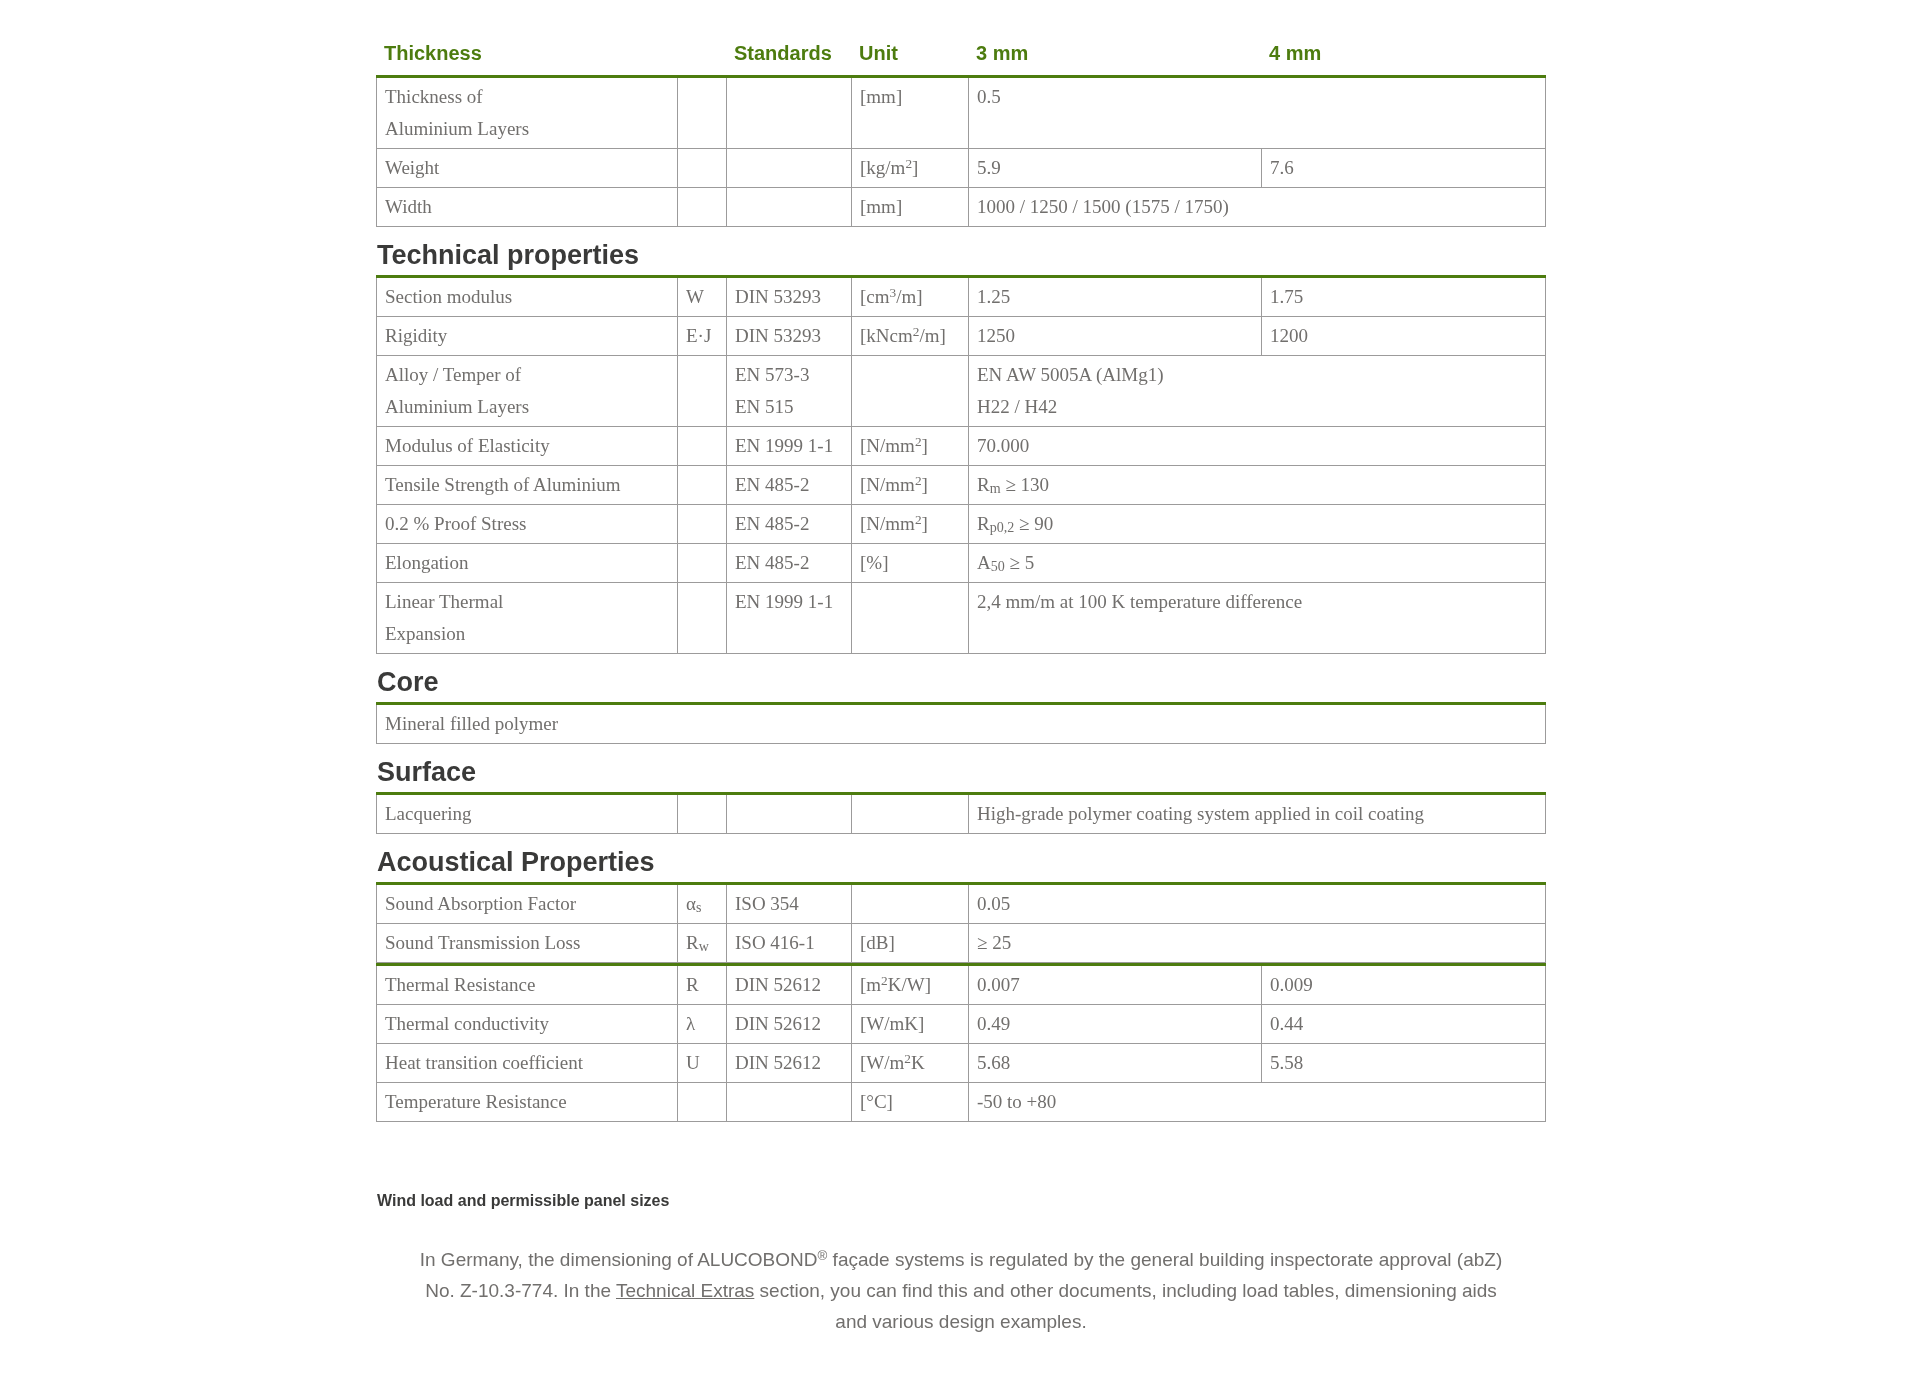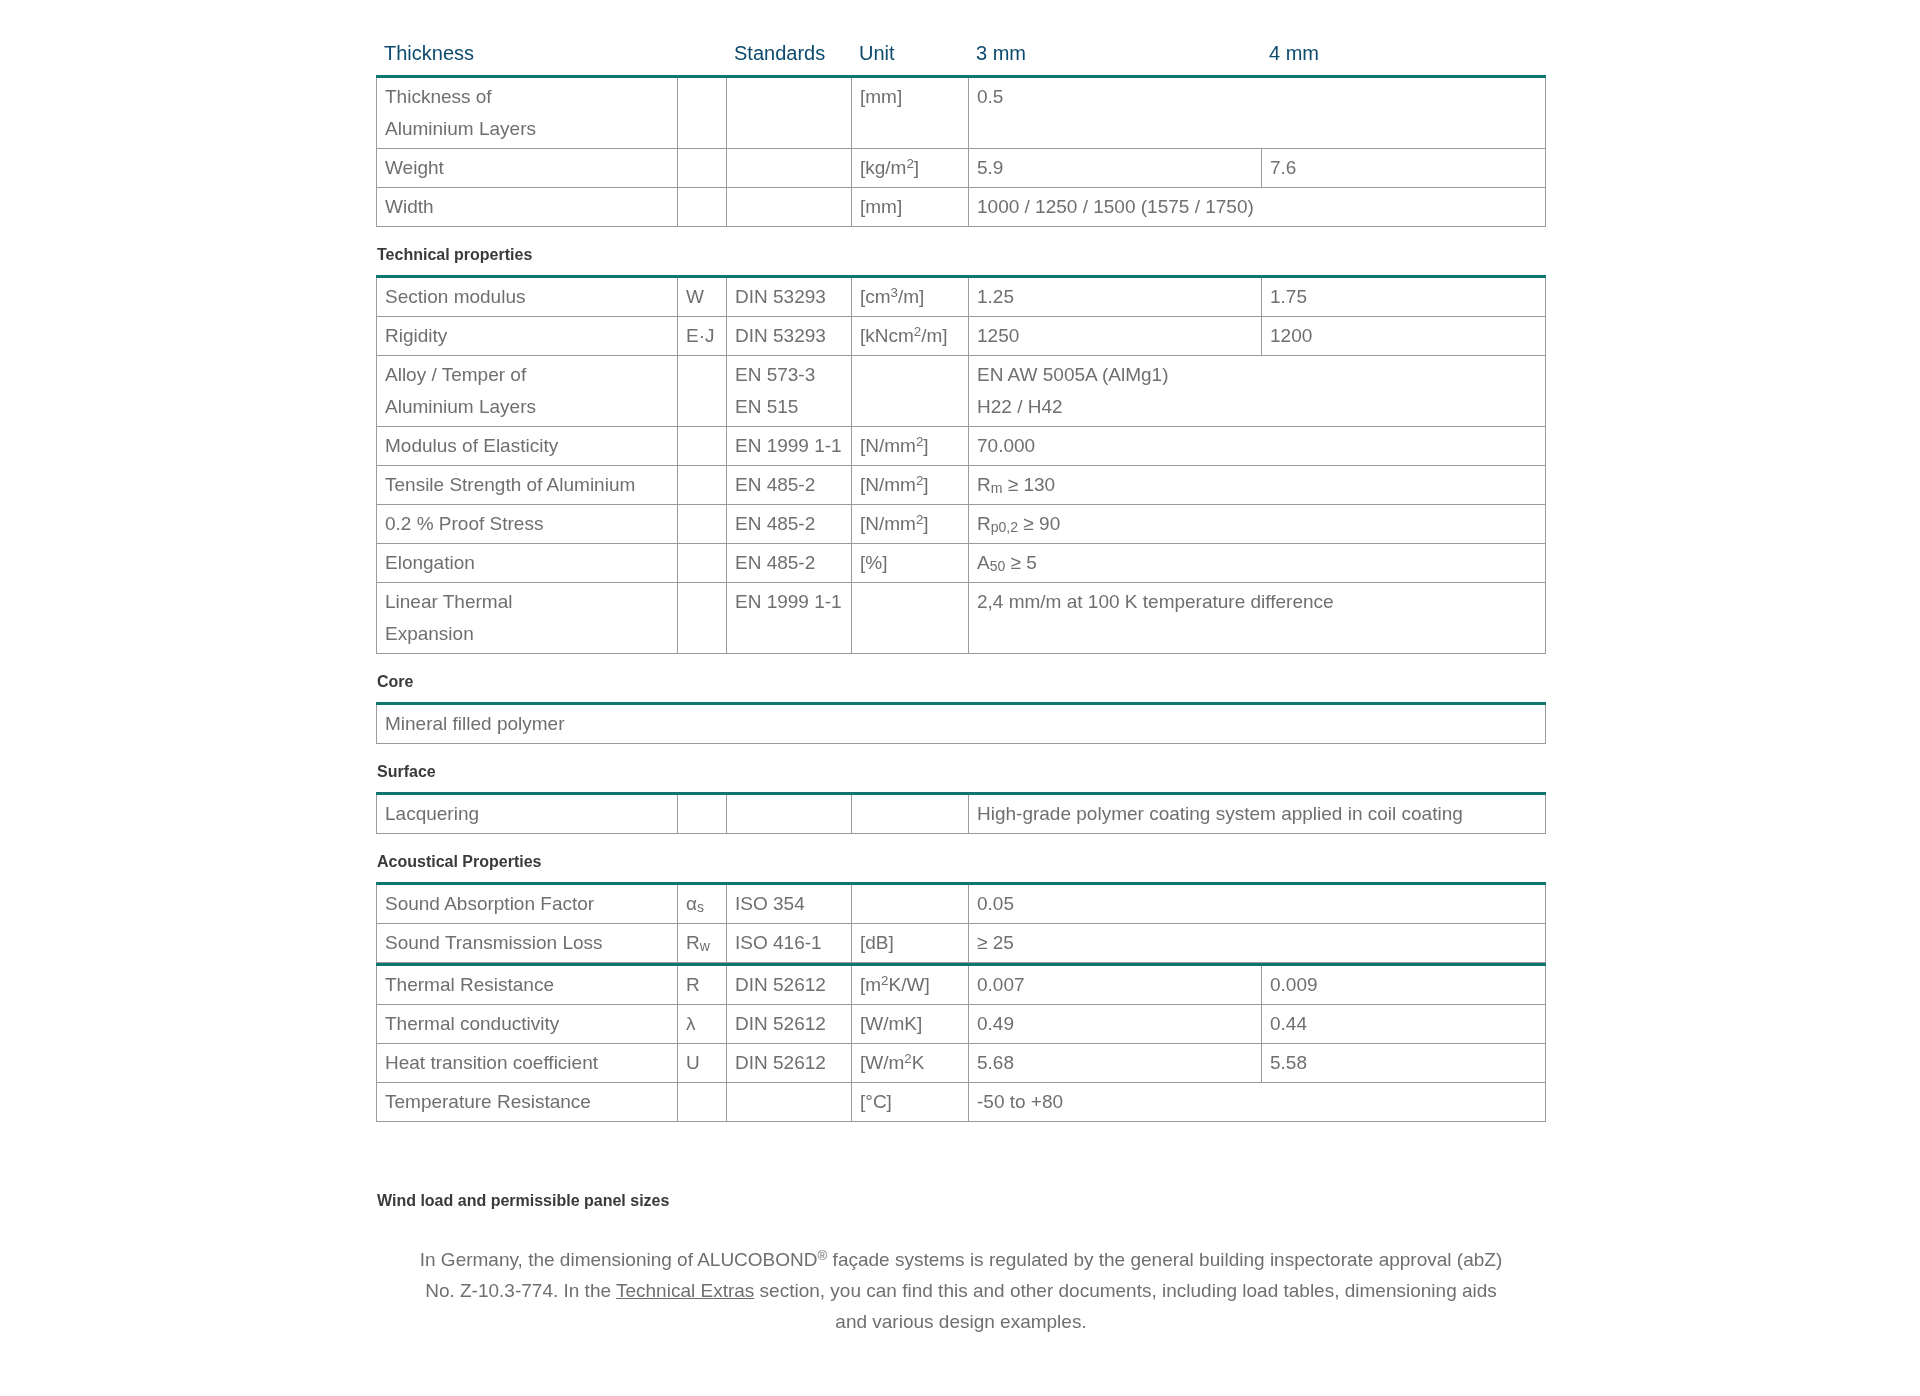--- a/index.html
+++ b/index.html
@@ -34,36 +34,37 @@
   .c6 { width: 284px; }
   table.spec.body td {
     border: 1px solid #9c9b9b;
     vertical-align: top;
     padding: 3px 8px 3px 8px;
     line-height: 32px;
     overflow: hidden;
     white-space: nowrap;
   }
   table.spec.body {
-    border-top: 3px solid #0f766e;
+    border-top: 3px solid #4d7c0f;
+    font-family: Liberation Serif, serif;
   }
   table.spec.head td {
     border: none;
-    font-weight: normal;
-    color: #0c4a6e;
+    font-weight: bold;
+    color: #4d7c0f;
     font-size: 20px;
     padding: 0 8px 9px 8px;
     line-height: 26px;
     white-space: nowrap;
   }
   .ln { line-height: 32px; }
   .section-heading {
     font-weight: bold;
     color: #3a3a39;
-    font-size: 16px;
+    font-size: 27px;
     line-height: 26px;
     margin: 15px 0 7px 0;
     padding-left: 1px;
   }
   sup { font-size: 70%; vertical-align: 0.45em; line-height: 0; }
   sub { font-size: 74%; vertical-align: -0.12em; line-height: 0; }
   .footer-heading {
     font-weight: bold;
     color: #3a3a39;
     font-size: 16px;

